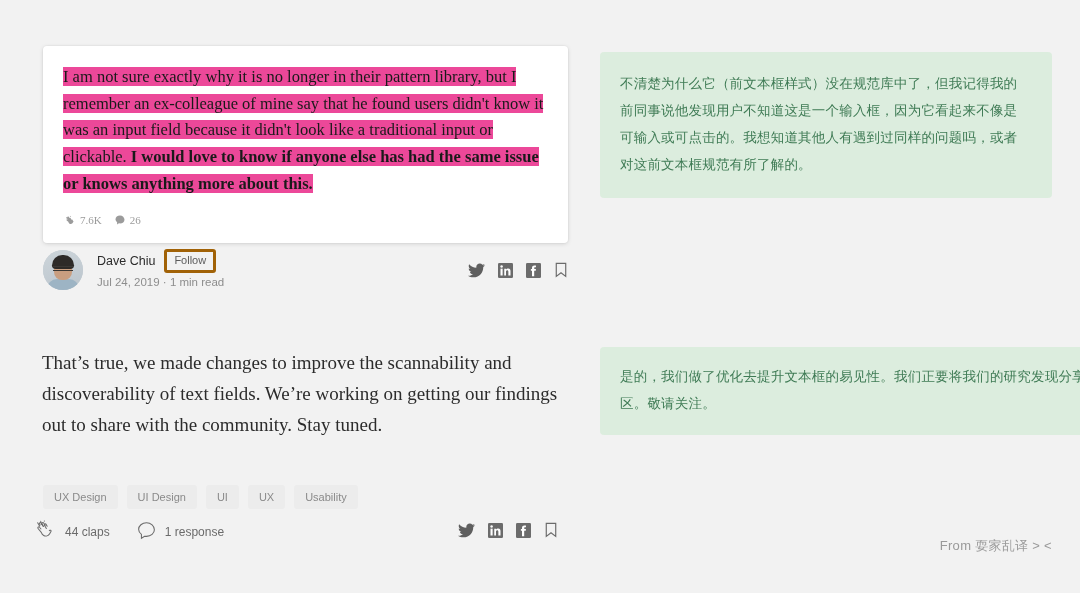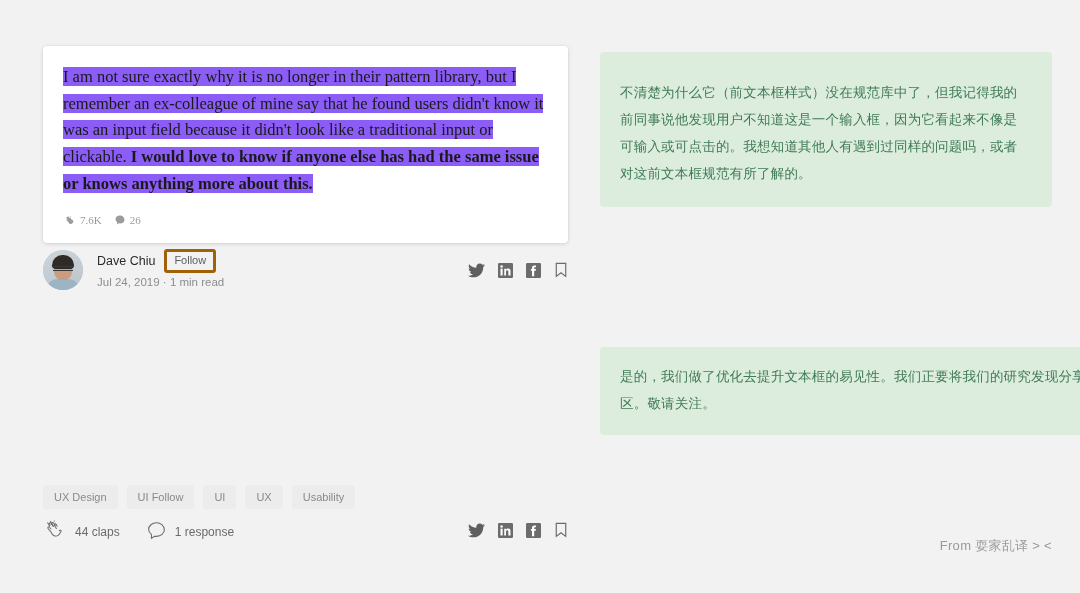--- a/index.html
+++ b/index.html
@@ -44,21 +44,21 @@
     box-sizing: border-box;
   }
   .quote-text {
     font-family: "Liberation Serif", serif;
     font-size: 16.5px;
     line-height: 1.62;
     color: #1a1a1a;
     margin: 0;
   }
   .quote-text .hl {
-    background: #8b5cf6;
+    background: #ec4899;
     box-decoration-break: clone;
     -webkit-box-decoration-break: clone;
   }
   .quote-text .hl b {
     font-weight: bold;
   }
   .quote-meta {
     display: flex;
     align-items: flex-start;
     justify-content: space-between;
@@ -212,21 +212,21 @@
     font-size: 11px;
     padding: 6px 11px;
     border-radius: 3px;
     cursor: pointer;
     white-space: nowrap;
   }
 
   
   .footer-row {
     position: absolute;
-    left: 43px;
+    left: 33px;
     top: 516px;
     width: 525px;
     height: 32px;
     display: flex;
     align-items: center;
   }
   .clap-group {
     display: flex;
     align-items: center;
     gap: 9px;
@@ -258,21 +258,21 @@
   .trans-panel {
     position: absolute;
     background: #dcedde;
     border-radius: 4px;
     box-sizing: border-box;
   }
   .trans-1 {
     left: 600px;
     top: 52px;
     width: 452px;
-    padding: 27px 22px 20px 20px;
+    padding: 18px 22px 20px 20px;
   }
   .trans-2 {
     left: 600px;
     top: 347px;
     width: 540px;
     padding: 16px 22px 18px 20px;
   }
   .trans-text {
     font-size: 13.5px;
     line-height: 2.0;
@@ -360,24 +360,25 @@
           </svg>
         </span>
         <span>
           <svg width="14" height="16" viewBox="0 0 18 22" fill="none" stroke="#6b6b6b" stroke-width="1.6">
             <path d="M2.5 1.8h13v18l-6.5-5-6.5 5z"></path>
           </svg>
         </span>
       </div>
     </div>
 
+    <p class="body-para">That’s true, we made changes to improve the scannability and discoverability of text fields. We’re working on getting our findings out to share with the community. Stay tuned.</p>
 
     <div class="tags-row">
       <span class="tag">UX Design</span>
-      <span class="tag">UI Follow</span>
+      <span class="tag">UI Design</span>
       <span class="tag">UI</span>
       <span class="tag">UX</span>
       <span class="tag">Usability</span>
     </div>
 
     <div class="footer-row">
       <div class="clap-group">
         <span>
           <svg width="23" height="24" viewBox="0 0 24 26" fill="none" stroke="#6b6b6b" stroke-width="1.1" stroke-linecap="round" stroke-linejoin="round">
             <path d="M4.6 5.2l2.2 3.6M7.9 3.6l1 3.4M11.7 3.4l.2-.1"></path>

